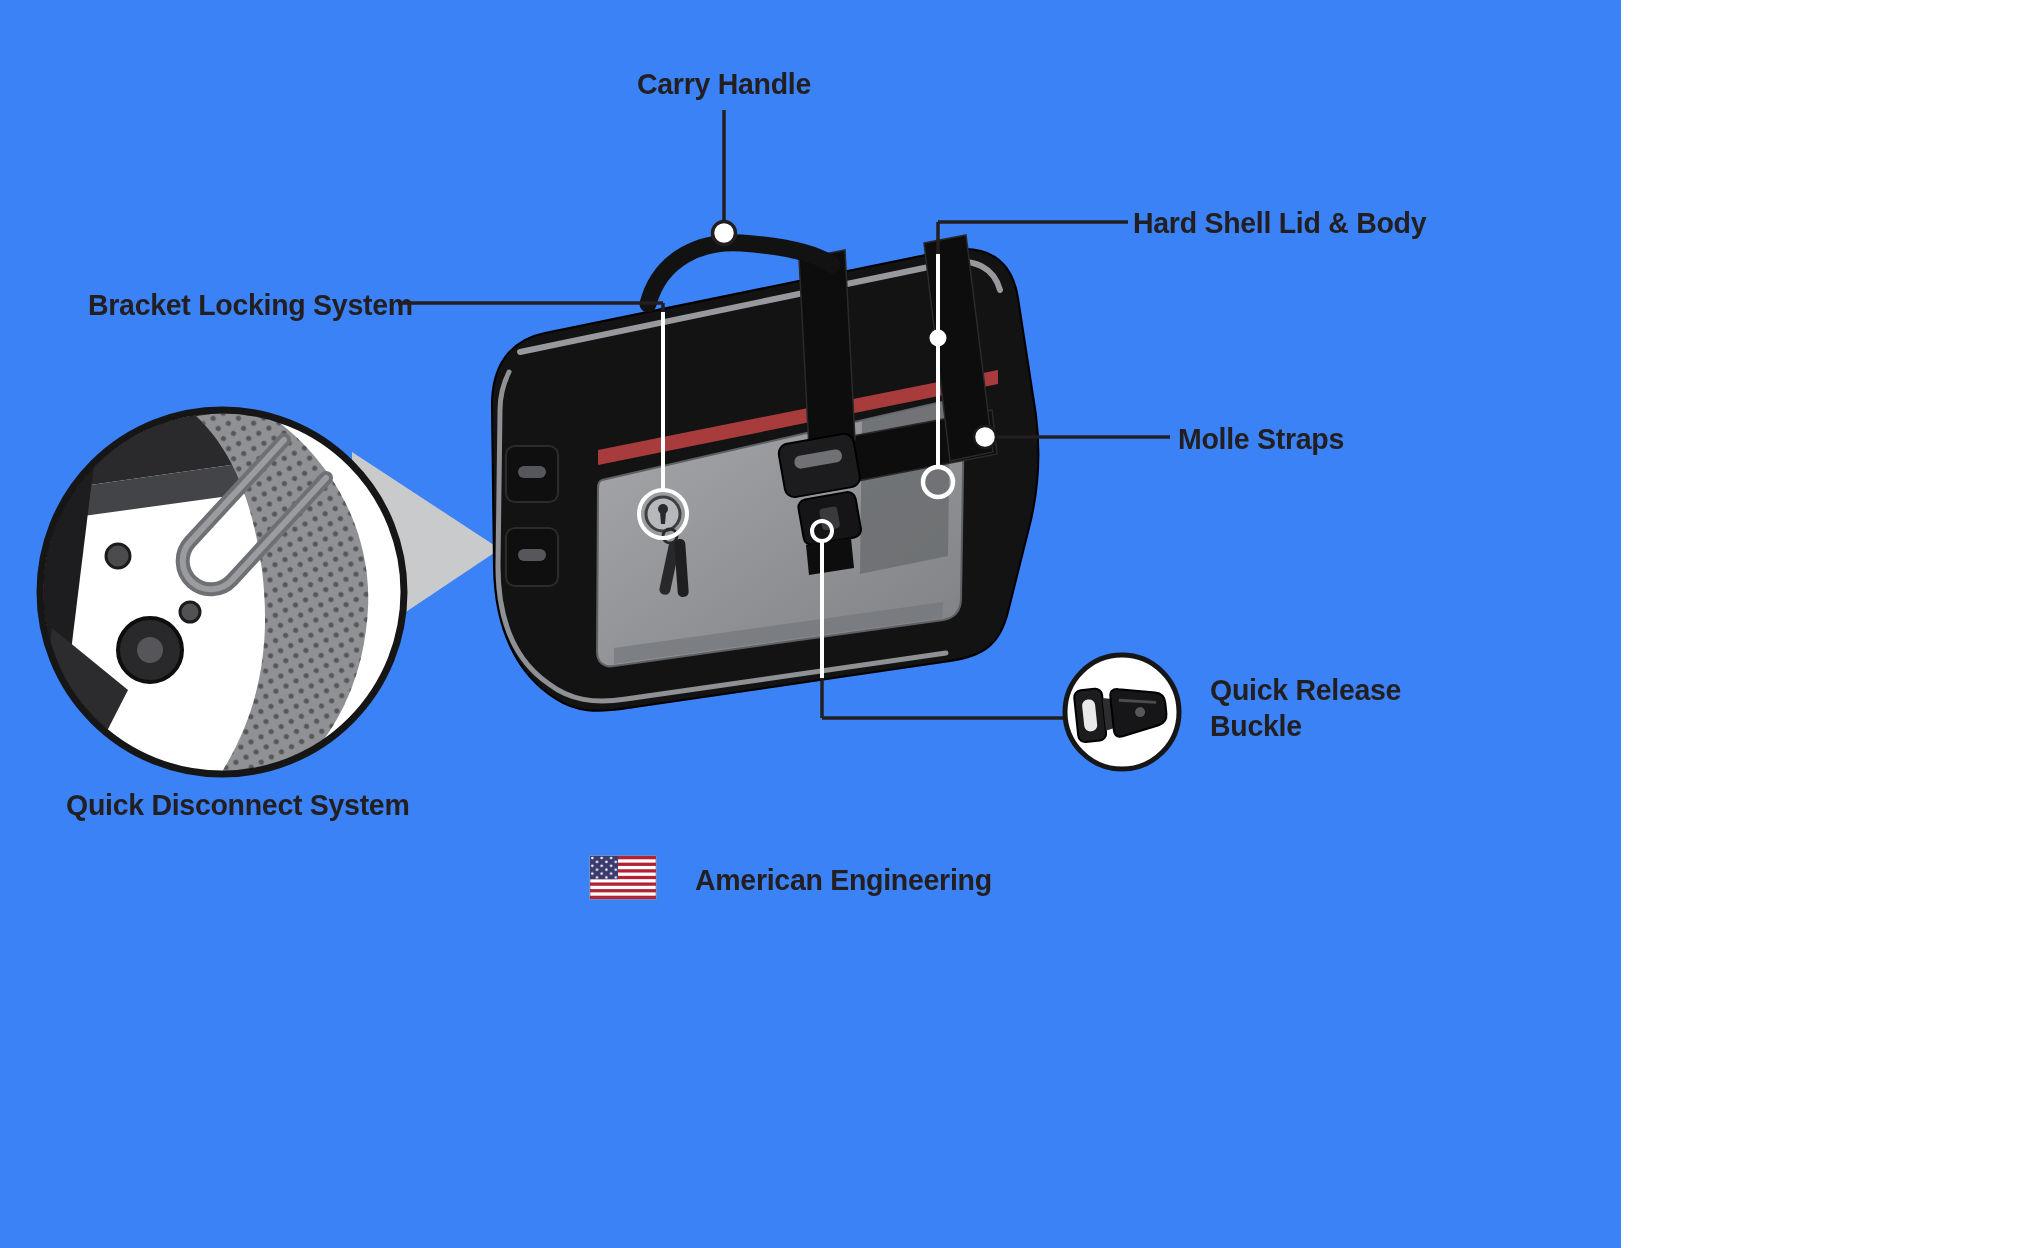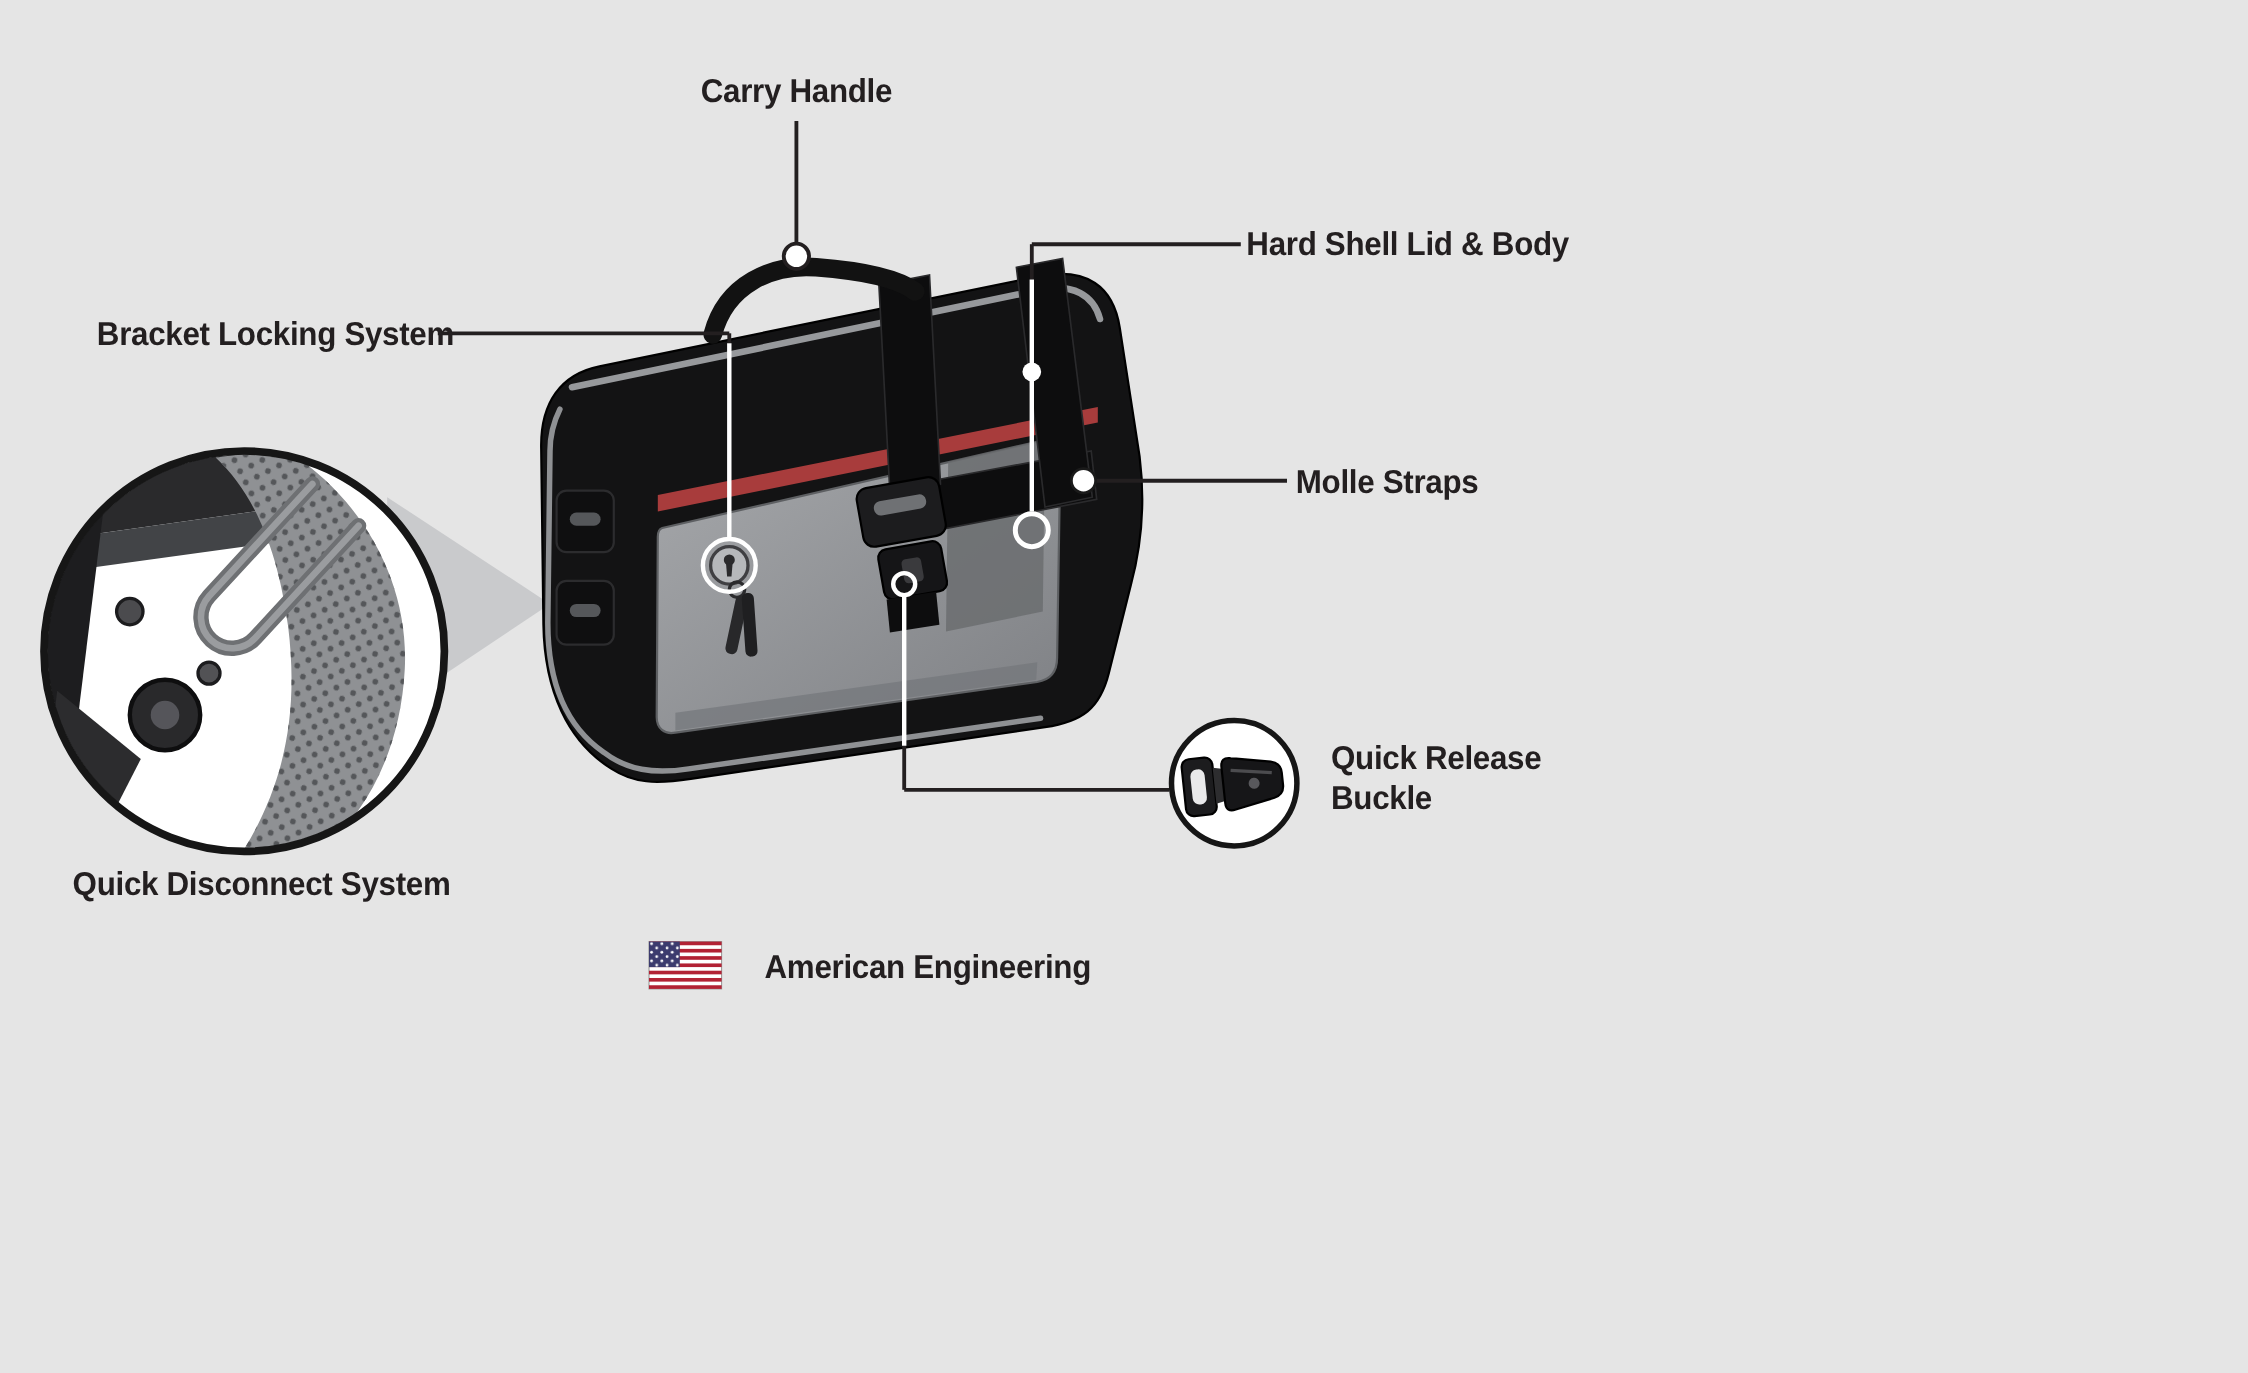--- a/index.html
+++ b/index.html
@@ -1,21 +1,21 @@
 <!DOCTYPE html>
 <html><head>
 <meta charset="utf-8">
 <style>
   * { margin: 0; padding: 0; box-sizing: border-box; }
   html, body { background: #ffffff; font-family: "Liberation Sans", sans-serif; }
   .canvas {
     position: relative;
-    width: 2044px;
+    width: 1621px;
     height: 1248px;
-    background: #e5e5e5;
+    background: #3b82f6;
     overflow: hidden;
   }
   .canvas > svg { position: absolute; left: 0; top: 0; }
   .callout-label {
     position: absolute;
     font-weight: 700;
     font-size: 30px;
     line-height: 36px;
     color: #231f20;
     white-space: nowrap;

